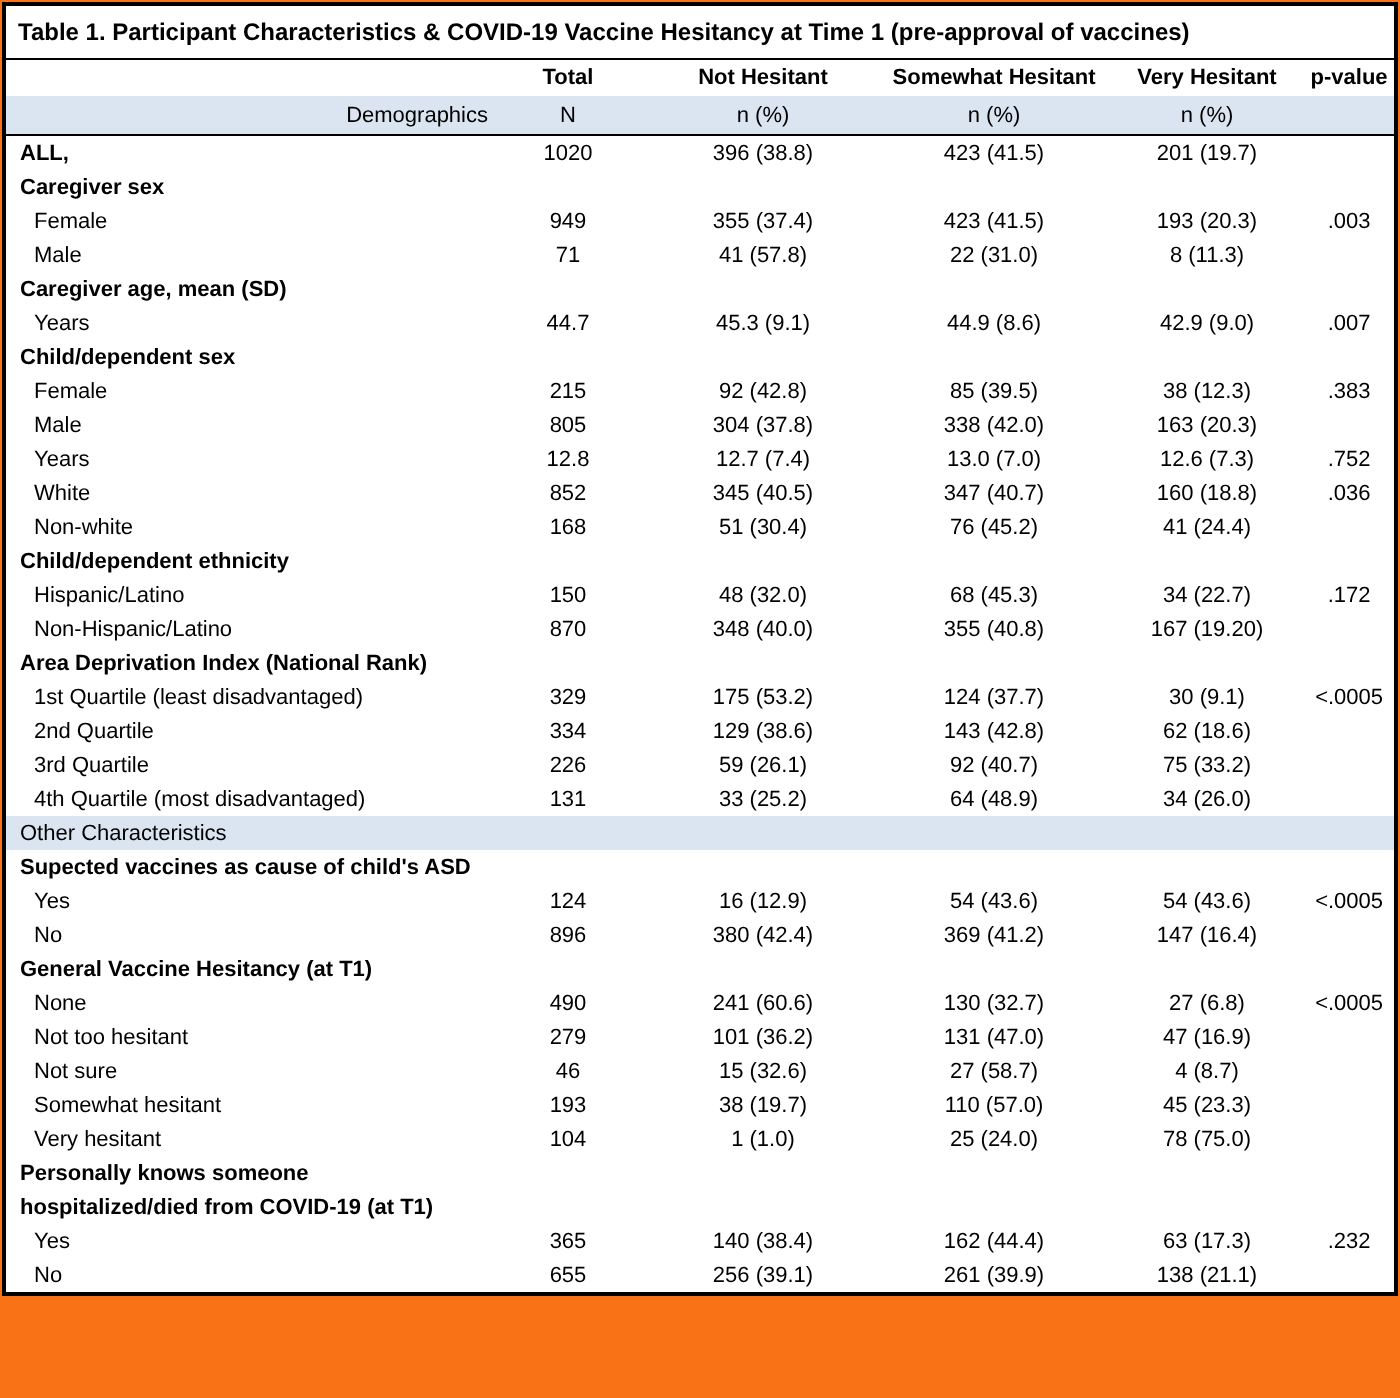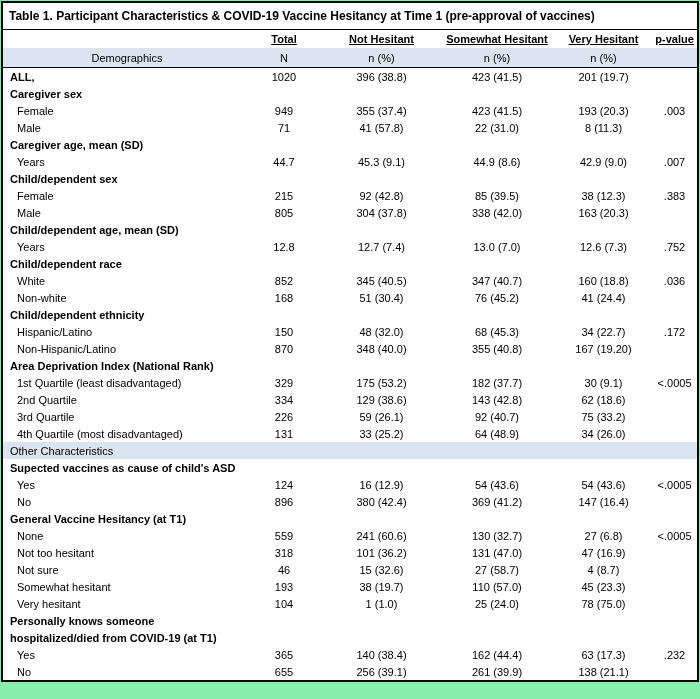--- a/index.html
+++ b/index.html
@@ -5,21 +5,21 @@
   html, body {
     margin: 0;
     padding: 0;
     background: #ffffff;
     font-family: "Liberation Sans", sans-serif;
     -webkit-font-smoothing: antialiased;
   }
   .page {
     width: 700px;
     height: 699px;
-    background: #86efac;
+    background: #f97316;
     box-sizing: border-box;
     padding: 1px;
   }
   table.t1 {
     width: 698px;
     border-collapse: collapse;
     table-layout: fixed;
     border: 2px solid #000;
     background: #fff;
   }
@@ -39,28 +39,28 @@
     height: 26px;
     text-align: left;
     font-weight: bold;
     font-size: 12px;
     padding-left: 6px;
     border-bottom: 1.5px solid #000;
   }
   
   tr.spanner-row td { height: 18px; font-weight: bold; }
   
-  tr.cols-row th { height: 18px; font-weight: bold; text-decoration: underline; }
+  tr.cols-row th { height: 18px; font-weight: bold; }
   
   tr.sub-row td {
     height: 19px;
     background: var(--shaded, #dbe5f1);
     border-bottom: 1.5px solid #000;
   }
-  tr.sub-row td.label { text-align: center; padding-left: 7px; }
+  tr.sub-row td.label { text-align: right; padding-left: 7px; }
   
   tbody tr td { height: 17px; }
   tbody td.label { text-align: left; padding-left: 7px; }
   tr.row-indent td.label { padding-left: 14px; }
   tr.row-section td.label, tr.row-bold td.label { font-weight: bold; }
   tr.row-shaded td { background: var(--shaded, #dbe5f1); }
 </style>
 </head>
 <body>
 
@@ -161,44 +161,28 @@
           <td>.383</td>
         </tr>
         <tr class="row-indent">
           <td class="label">Male</td>
           <td>805</td>
           <td>304 (37.8)</td>
           <td>338 (42.0)</td>
           <td>163 (20.3)</td>
           <td></td>
         </tr>
-        <tr class="row-section">
-          <td class="label">Child/dependent age, mean (SD)</td>
-          <td></td>
-          <td></td>
-          <td></td>
-          <td></td>
-          <td></td>
-        </tr>
         <tr class="row-indent">
           <td class="label">Years</td>
           <td>12.8</td>
           <td>12.7 (7.4)</td>
           <td>13.0 (7.0)</td>
           <td>12.6 (7.3)</td>
           <td>.752</td>
         </tr>
-        <tr class="row-section">
-          <td class="label">Child/dependent race</td>
-          <td></td>
-          <td></td>
-          <td></td>
-          <td></td>
-          <td></td>
-        </tr>
         <tr class="row-indent">
           <td class="label">White</td>
           <td>852</td>
           <td>345 (40.5)</td>
           <td>347 (40.7)</td>
           <td>160 (18.8)</td>
           <td>.036</td>
         </tr>
         <tr class="row-indent">
           <td class="label">Non-white</td>
@@ -237,21 +221,21 @@
           <td></td>
           <td></td>
           <td></td>
           <td></td>
           <td></td>
         </tr>
         <tr class="row-indent">
           <td class="label">1st Quartile (least disadvantaged)</td>
           <td>329</td>
           <td>175 (53.2)</td>
-          <td>182 (37.7)</td>
+          <td>124 (37.7)</td>
           <td>30 (9.1)</td>
           <td>&lt;.0005</td>
         </tr>
         <tr class="row-indent">
           <td class="label">2nd Quartile</td>
           <td>334</td>
           <td>129 (38.6)</td>
           <td>143 (42.8)</td>
           <td>62 (18.6)</td>
           <td></td>
@@ -307,29 +291,29 @@
         <tr class="row-section">
           <td class="label">General Vaccine Hesitancy (at T1)</td>
           <td></td>
           <td></td>
           <td></td>
           <td></td>
           <td></td>
         </tr>
         <tr class="row-indent">
           <td class="label">None</td>
-          <td>559</td>
+          <td>490</td>
           <td>241 (60.6)</td>
           <td>130 (32.7)</td>
           <td>27 (6.8)</td>
           <td>&lt;.0005</td>
         </tr>
         <tr class="row-indent">
           <td class="label">Not too hesitant</td>
-          <td>318</td>
+          <td>279</td>
           <td>101 (36.2)</td>
           <td>131 (47.0)</td>
           <td>47 (16.9)</td>
           <td></td>
         </tr>
         <tr class="row-indent">
           <td class="label">Not sure</td>
           <td>46</td>
           <td>15 (32.6)</td>
           <td>27 (58.7)</td>

